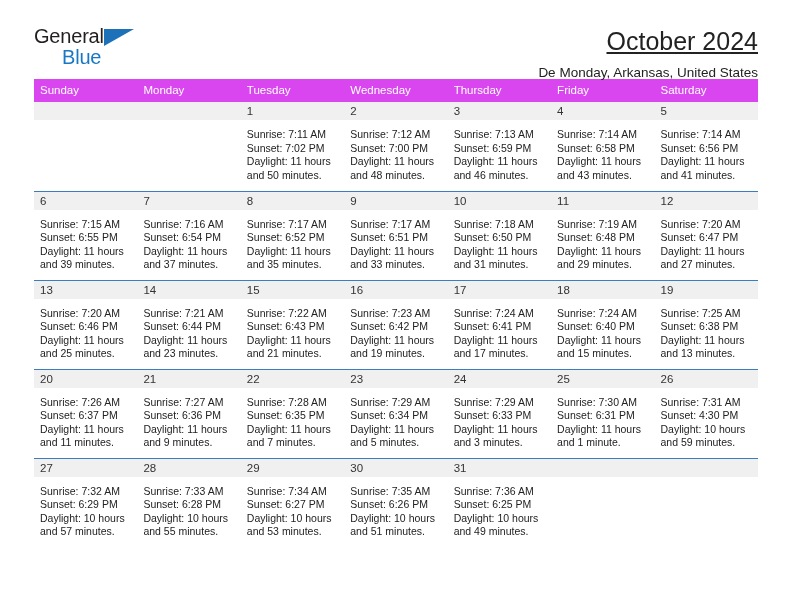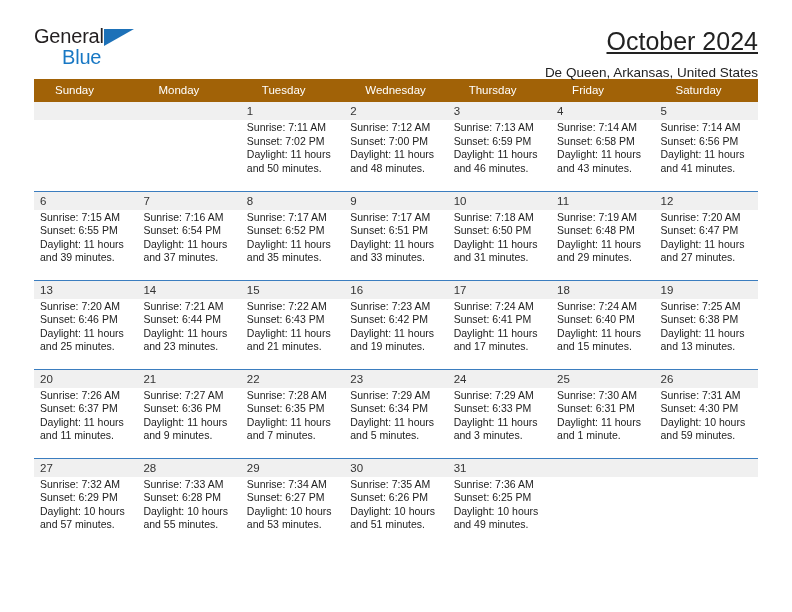--- a/index.html
+++ b/index.html
@@ -89,26 +89,26 @@
   }
 
   
   .calendar {
     width: 724px;
     border-collapse: collapse;
     table-layout: fixed;
     margin-top: 3px;
   }
   .calendar th {
-    background: #a16207;
+    background: #d946ef;
     color: #ffffff;
     font-size: 11.5px;
     font-weight: normal;
     text-align: left;
-    padding: 5px 6px 6px 21px;
+    padding: 5px 6px 6px 6px;
     height: 19px;
     box-sizing: border-box;
     border: none;
   }
   .calendar td {
     vertical-align: top;
     padding: 0;
     border: none;
     border-top: 1.6px solid #3b7dbf;
     height: 89px;
@@ -129,21 +129,21 @@
     padding: 3px 6px 3px 6px;
     height: 18px;
     box-sizing: border-box;
     line-height: 13px;
   }
   td.empty .daynum {
     background: #f0f0f0;
     color: transparent;
   }
   .info {
-    padding: 1px 6px 0 6px;
+    padding: 8px 6px 0 6px;
     font-size: 10.5px;
     line-height: 13.6px;
     color: #222222;
   }
   .info div {
     white-space: nowrap;
   }
   .info .daylight {
     white-space: normal;
   }
@@ -156,21 +156,21 @@
   <div class="header">
 
     <div class="logo">
       <span class="logo-general">General</span>
       <span class="logo-tri"></span>
       <span class="logo-blue">Blue</span>
     </div>
 
     <div class="title-block">
       <h1 class="cal-title">October 2024</h1>
-      <div class="cal-subtitle">De Queen, Arkansas, United States</div>
+      <div class="cal-subtitle">De Monday, Arkansas, United States</div>
     </div>
 
   </div>
 
   <table class="calendar">
     <thead>
       <tr id="weekday-row">
           <th>Sunday</th>
           <th>Monday</th>
           <th>Tuesday</th>

